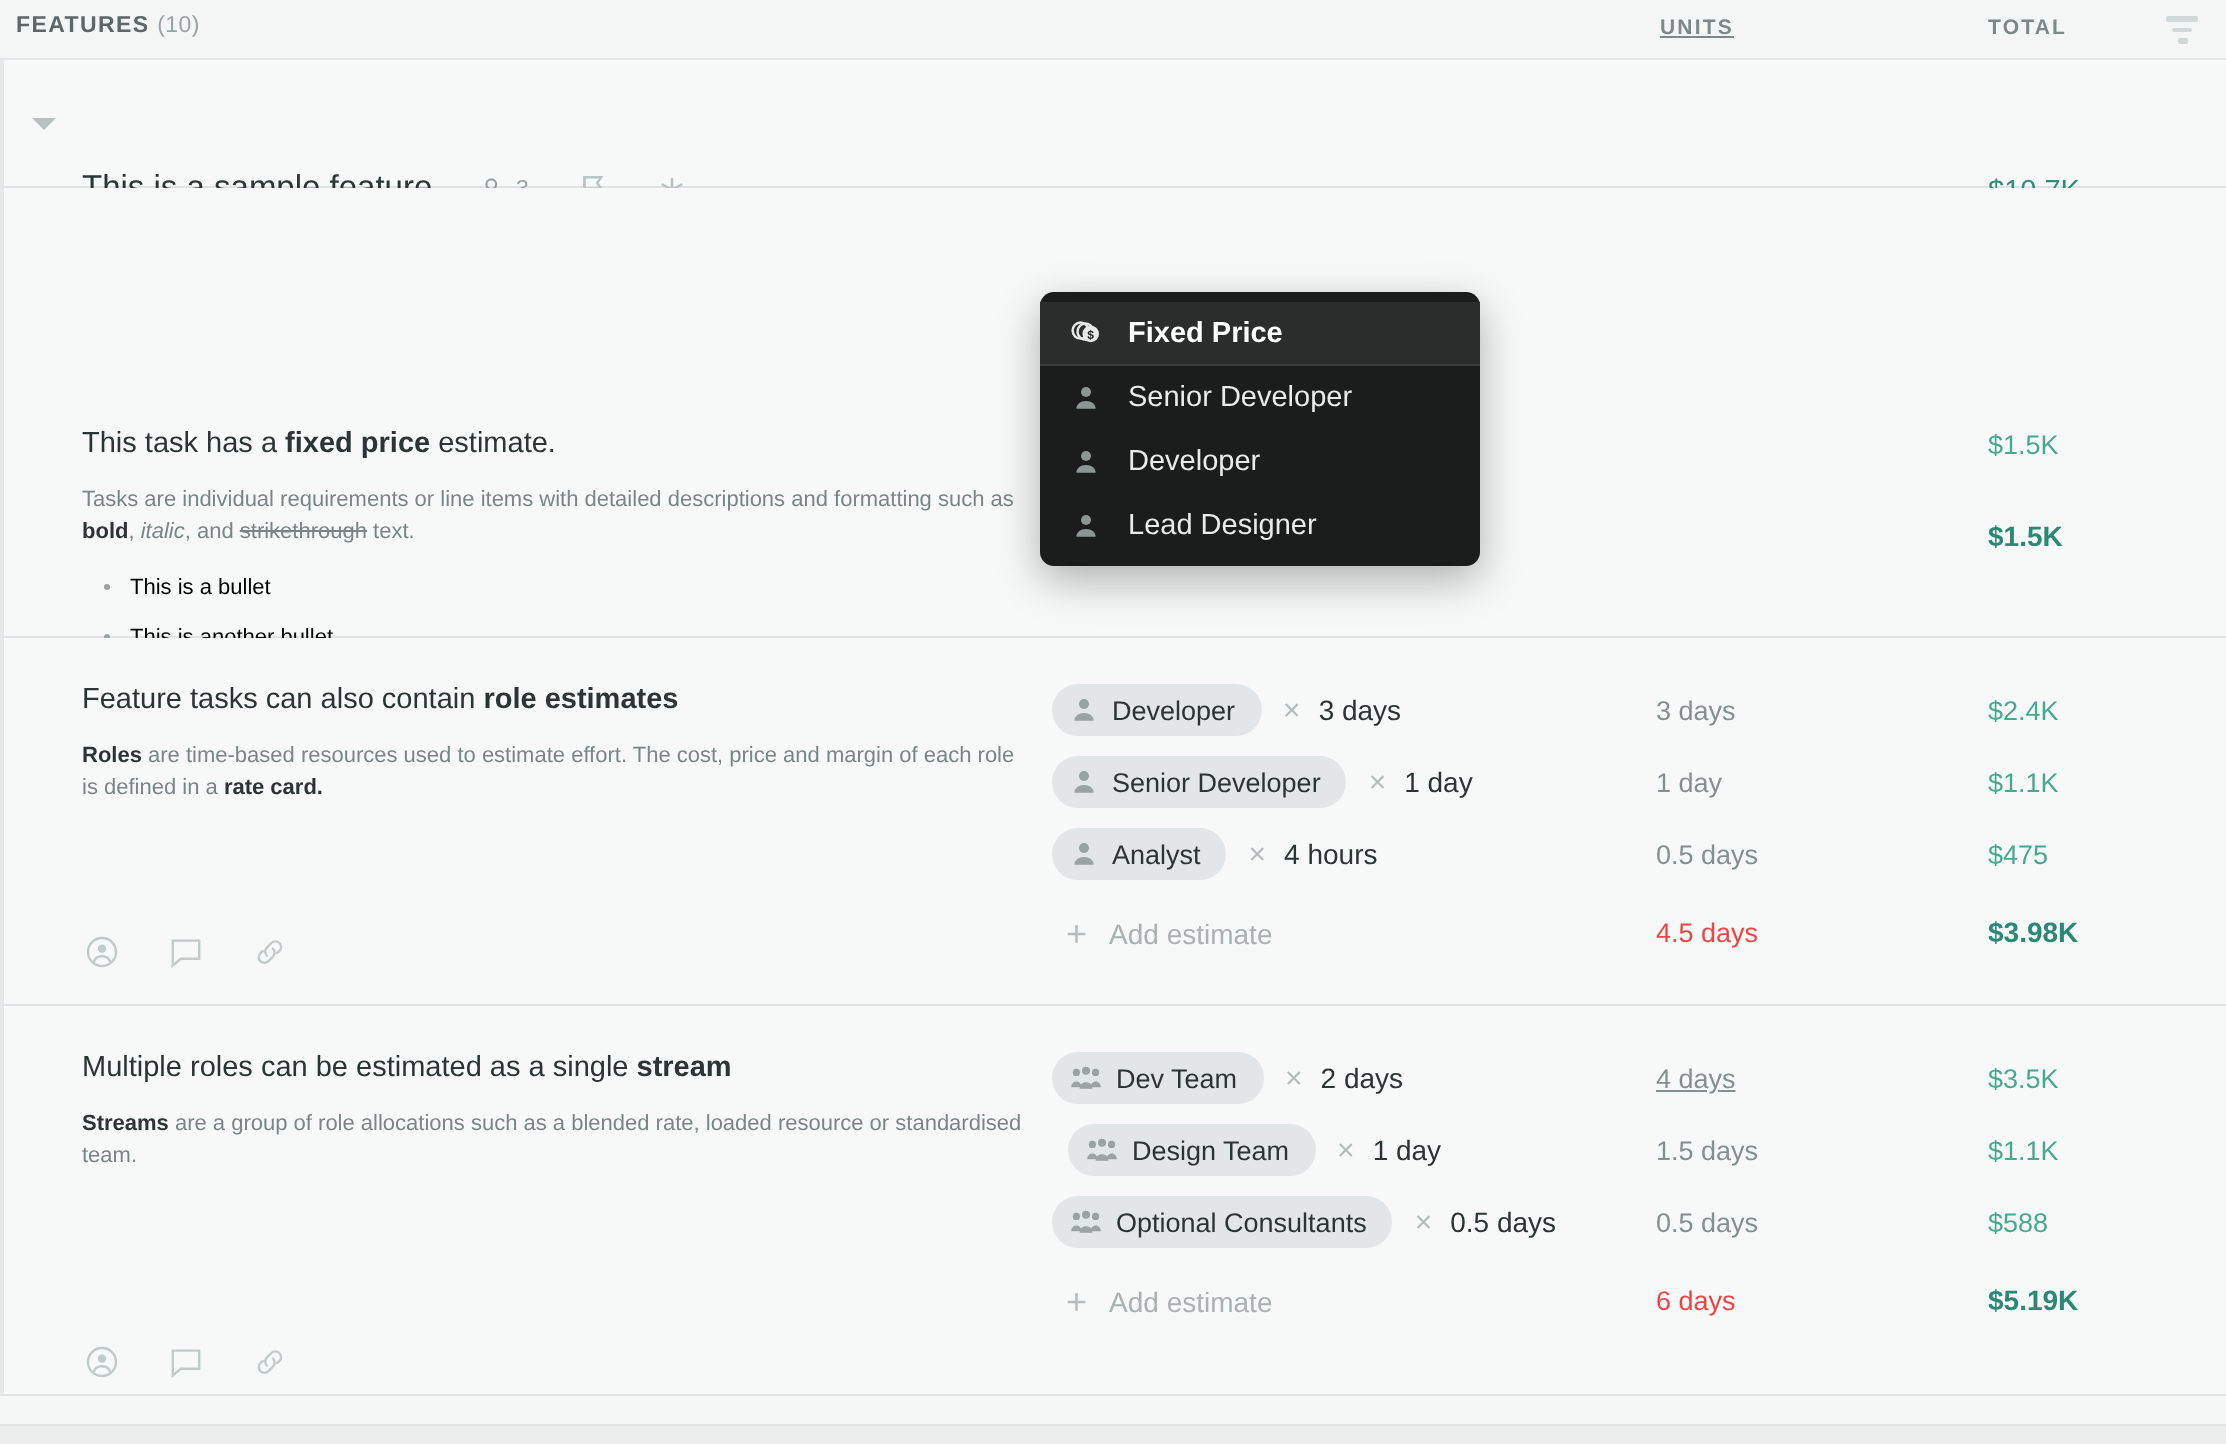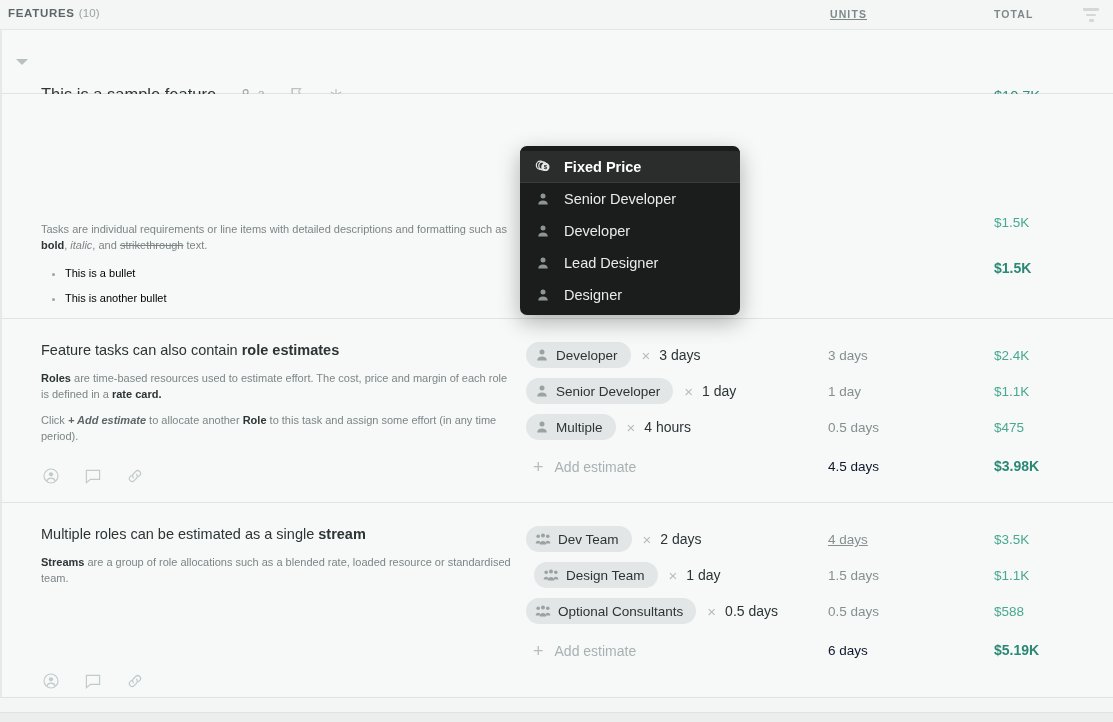--- a/index.html
+++ b/index.html
@@ -137,21 +137,21 @@
 
   .units-val {
     position: absolute; left: 826px;
     font-size: 13.5px; color: #868f8f; white-space: nowrap;
   }
   .total-val {
     position: absolute; left: 992px;
     font-size: 13.5px; color: #48a890; white-space: nowrap;
   }
   .total-val.strong { color: #2a8874; font-weight: 700; font-size: 14px; }
-  .units-val.strong { color: #0f172a; }
+  .units-val.strong { color: #ef4444; }
 
   .add-estimate {
     position: absolute;
     display: flex; align-items: center; gap: 11px;
     font-size: 14px; color: #a9b1b1; cursor: pointer;
   }
   .add-estimate .plus { font-size: 18px; line-height: 1; color: #b6bdbd; font-weight: 300; }
 
   
   .dropdown {
@@ -226,20 +226,21 @@
         <svg width="14" height="14" viewBox="0 0 14 14" stroke="#bcc3c3" stroke-width="1.3" stroke-linecap="round">
           <path d="M7 1.6v10.8M2.3 4.3l9.4 5.4M11.7 4.3l-9.4 5.4"></path>
         </svg>
       </div>
     </div>
     <div class="feature-total">$10.7K</div>
   </div>
 
   <div class="task" id="task-0" style="height:225px">
     <div class="task-body" style="top:118px">
+      <div class="task-title" id="t0-title"><span>This task has a </span><b>fixed price</b><span> estimate.</span></div>
       <div class="task-desc">
         <p id="t0-p1"><span>Tasks are individual requirements or line items with detailed descriptions and formatting such as </span><b>bold</b><span>, </span><i>italic</i><span>, and </span><s>strikethrough</s><span> text.</span></p>
         <ul id="t0-bullets">
             <li>This is a bullet</li>
             <li>This is another bullet</li>
           </ul>
       </div>
     </div>
     <div class="task-actions" style="top:292px">
       <span class="ic">
@@ -279,21 +280,20 @@
     </div>
     <div class="total-val" style="top:121px">$1.5K</div>
     <div class="total-val strong" style="top:166px">$1.5K</div>
   </div>
 
   <div class="task" id="task-1" style="height:184px">
     <div class="task-body" style="top:21px">
       <div class="task-title" id="t1-title"><span>Feature tasks can also contain </span><b>role estimates</b></div>
       <div class="task-desc">
         <p id="t1-p1"><b>Roles</b><span> are time-based resources used to estimate effort. The cost, price and margin of each role is defined in a </span><b>rate card.</b></p>
-        <p id="t1-p2"><span>Click </span><span class="bi">+ Add estimate</span><span> to allocate another </span><b>Role</b><span> to this task and assign some effort (in any time period).</span></p>
       </div>
     </div>
     <div class="task-actions" style="top:149px">
       <span class="ic">
         <svg width="16" height="16" viewBox="0 0 16 16" fill="none" stroke="#c3caca" stroke-width="1.2">
           <circle cx="8" cy="8" r="7"></circle>
             <circle cx="8" cy="6.3" r="2.1" fill="#c3caca" stroke="none"></circle>
           <path d="M3.9 13.1c.5-2 2.1-3 4.1-3s3.6 1 4.1 3"></path>
         </svg>
       </span>
@@ -341,21 +341,21 @@
         <div class="units-val" style="top: 65px;">1 day</div>
         <div class="total-val" style="top: 65px;">$1.1K</div>
         <div class="est-line" style="left: 524px; top: 95px;">
           <span class="chip">
             <span>
               <svg width="14" height="14" viewBox="0 0 14 14">
                 <circle cx="7" cy="4" r="2.5" fill="#9aa2a2"></circle>
                 <path d="M2.2 12.4c0-2.4 2.1-3.9 4.8-3.9s4.8 1.5 4.8 3.9z" fill="#9aa2a2"></path>
               </svg>
             </span>
-            <span>Multiple</span>
+            <span>Analyst</span>
           </span>
           <span class="est-x">×</span>
           <span class="est-val">4 hours</span>
         </div>
         <div class="units-val" style="top: 101px;">0.5 days</div>
         <div class="total-val" style="top: 101px;">$475</div>
       </div>
     <div class="add-estimate" style="left:531px; top:139px">
       <span class="plus">+</span>
       <span>Add estimate</span>
@@ -492,24 +492,15 @@
       </div>
       <div class="dd-item">
         <span class="glyph">
           <svg width="14" height="14" viewBox="0 0 14 14">
             <circle cx="7" cy="4" r="2.5" fill="#8e9595"></circle>
             <path d="M2.2 12.4c0-2.4 2.1-3.9 4.8-3.9s4.8 1.5 4.8 3.9z" fill="#8e9595"></path>
           </svg>
         </span>
         <span>Lead Designer</span>
       </div>
-      <div class="dd-item">
-        <span class="glyph">
-          <svg width="14" height="14" viewBox="0 0 14 14">
-            <circle cx="7" cy="4" r="2.5" fill="#8e9595"></circle>
-            <path d="M2.2 12.4c0-2.4 2.1-3.9 4.8-3.9s4.8 1.5 4.8 3.9z" fill="#8e9595"></path>
-          </svg>
-        </span>
-        <span>Designer</span>
-      </div>
     </div>
 
 </div>
 
 </body></html>

